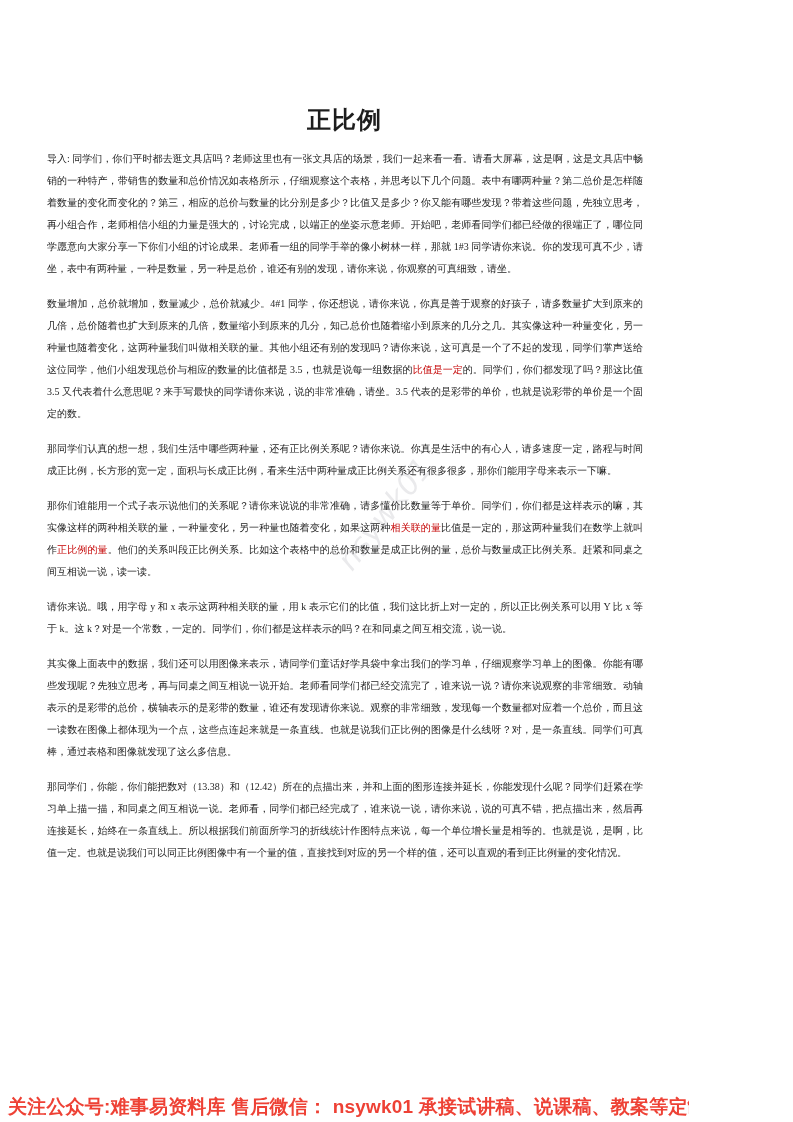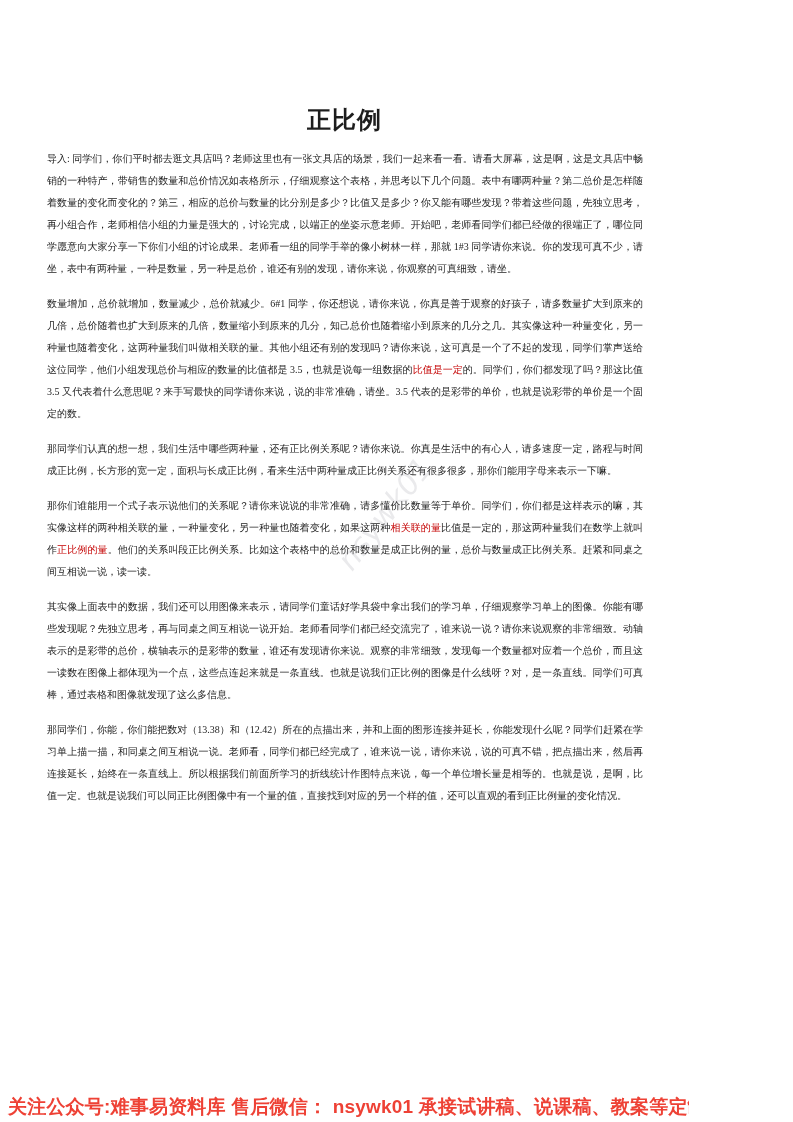--- a/index.html
+++ b/index.html
@@ -72,21 +72,22 @@
     letter-spacing:0.2px;
   }
 </style>
 </head>
 <body>
 
 <div class="page">
   <h1 class="page-title">正比例</h1>
   <div class="doc-body">
       <p><span>导入: 同学们，你们平时都去逛文具店吗？老师这里也有一张文具店的场景，我们一起来看一看。请看大屏幕，这是啊，这是文具店中畅销的一种特产，带销售的数量和总价情况如表格所示，仔细观察这个表格，并思考以下几个问题。表中有哪两种量？第二总价是怎样随着数量的变化而变化的？第三，相应的总价与数量的比分别是多少？比值又是多少？你又能有哪些发现？带着这些问题，先独立思考，再小组合作，老师相信小组的力量是强大的，讨论完成，以端正的坐姿示意老师。开始吧，老师看同学们都已经做的很端正了，哪位同学愿意向大家分享一下你们小组的讨论成果。老师看一组的同学手举的像小树林一样，那就 1#3 同学请你来说。你的发现可真不少，请坐，表中有两种量，一种是数量，另一种是总价，谁还有别的发现，请你来说，你观察的可真细致，请坐。</span></p>
-      <p><span>数量增加，总价就增加，数量减少，总价就减少。6#1 同学，你还想说，请你来说，你真是善于观察的好孩子，请多数量扩大到原来的几倍，总价随着也扩大到原来的几倍，数量缩小到原来的几分，知己总价也随着缩小到原来的几分之几。其实像这种一种量变化，另一种量也随着变化，这两种量我们叫做相关联的量。其他小组还有别的发现吗？请你来说，这可真是一个了不起的发现，同学们掌声送给这位同学，他们小组发现总价与相应的数量的比值都是 3.5，也就是说每一组数据的</span><span class="red-bold">比值是一定</span><span>的。同学们，你们都发现了吗？那这比值 3.5 又代表着什么意思呢？来手写最快的同学请你来说，说的非常准确，请坐。3.5 代表的是彩带的单价，也就是说彩带的单价是一个固定的数。</span></p>
+      <p><span>数量增加，总价就增加，数量减少，总价就减少。4#1 同学，你还想说，请你来说，你真是善于观察的好孩子，请多数量扩大到原来的几倍，总价随着也扩大到原来的几倍，数量缩小到原来的几分，知己总价也随着缩小到原来的几分之几。其实像这种一种量变化，另一种量也随着变化，这两种量我们叫做相关联的量。其他小组还有别的发现吗？请你来说，这可真是一个了不起的发现，同学们掌声送给这位同学，他们小组发现总价与相应的数量的比值都是 3.5，也就是说每一组数据的</span><span class="red-bold">比值是一定</span><span>的。同学们，你们都发现了吗？那这比值 3.5 又代表着什么意思呢？来手写最快的同学请你来说，说的非常准确，请坐。3.5 代表的是彩带的单价，也就是说彩带的单价是一个固定的数。</span></p>
       <p><span>那同学们认真的想一想，我们生活中哪些两种量，还有正比例关系呢？请你来说。你真是生活中的有心人，请多速度一定，路程与时间成正比例，长方形的宽一定，面积与长成正比例，看来生活中两种量成正比例关系还有很多很多，那你们能用字母来表示一下嘛。</span></p>
       <p><span>那你们谁能用一个式子表示说他们的关系呢？请你来说说的非常准确，请多懂价比数量等于单价。同学们，你们都是这样表示的嘛，其实像这样的两种相关联的量，一种量变化，另一种量也随着变化，如果这两种</span><span class="red-bold">相关联的量</span><span>比值是一定的，那这两种量我们在数学上就叫作</span><span class="red-bold">正比例的量</span><span>。他们的关系叫段正比例关系。比如这个表格中的总价和数量是成正比例的量，总价与数量成正比例关系。赶紧和同桌之间互相说一说，读一读。</span></p>
+      <p><span>请你来说。哦，用字母 y 和 x 表示这两种相关联的量，用 k 表示它们的比值，我们这比折上对一定的，所以正比例关系可以用 Y 比 x 等于 k。这 k？对是一个常数，一定的。同学们，你们都是这样表示的吗？在和同桌之间互相交流，说一说。</span></p>
       <p><span>其实像上面表中的数据，我们还可以用图像来表示，请同学们童话好学具袋中拿出我们的学习单，仔细观察学习单上的图像。你能有哪些发现呢？先独立思考，再与同桌之间互相说一说开始。老师看同学们都已经交流完了，谁来说一说？请你来说观察的非常细致。动轴表示的是彩带的总价，横轴表示的是彩带的数量，谁还有发现请你来说。观察的非常细致，发现每一个数量都对应着一个总价，而且这一读数在图像上都体现为一个点，这些点连起来就是一条直线。也就是说我们正比例的图像是什么线呀？对，是一条直线。同学们可真棒，通过表格和图像就发现了这么多信息。</span></p>
       <p><span>那同学们，你能，你们能把数对（13.38）和（12.42）所在的点描出来，并和上面的图形连接并延长，你能发现什么呢？同学们赶紧在学习单上描一描，和同桌之间互相说一说。老师看，同学们都已经完成了，谁来说一说，请你来说，说的可真不错，把点描出来，然后再连接延长，始终在一条直线上。所以根据我们前面所学习的折线统计作图特点来说，每一个单位增长量是相等的。也就是说，是啊，比值一定。也就是说我们可以同正比例图像中有一个量的值，直接找到对应的另一个样的值，还可以直观的看到正比例量的变化情况。</span></p>
     </div>
   <div class="watermark">nsywk01</div>
   <div class="footer-banner">关注公众号:难事易资料库  售后微信： nsywk01  承接试讲稿、说课稿、教案等定制业务</div>
 </div>
 
 </body></html>

